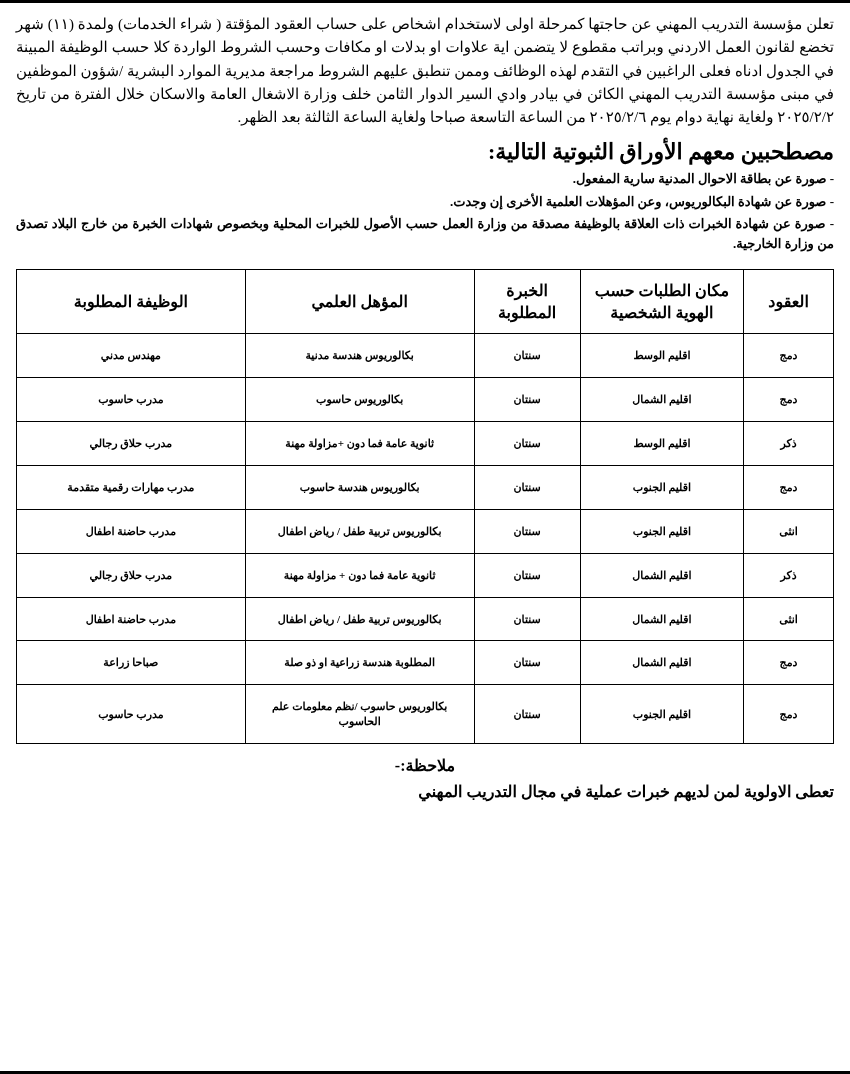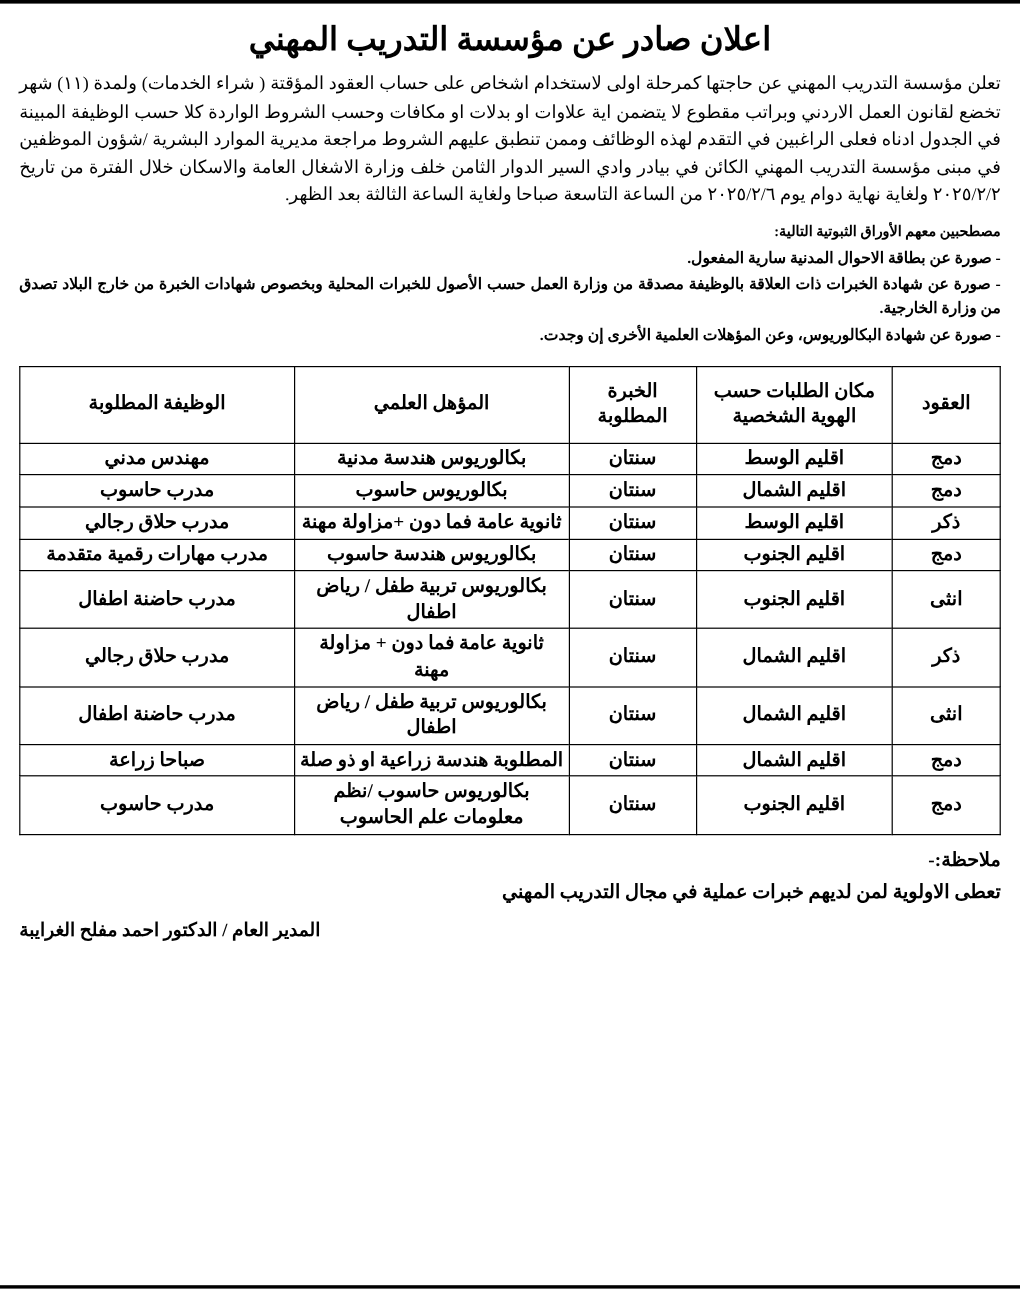--- a/index.html
+++ b/index.html
@@ -32,21 +32,21 @@
     line-height: 1.2;
   }
   .intro {
     font-size: 15px;
     line-height: 1.55;
     text-align: justify;
     font-weight: normal;
     margin: 0 0 10px 0;
   }
   .docs-head {
-    font-size: 12px;
+    font-size: 22px;
     font-weight: bold;
     margin: 2px 0 4px 0;
   }
   .docs-list {
     margin: 0 0 16px 0;
     padding: 0;
     list-style: none;
     font-size: 13px;
     font-weight: bold;
     line-height: 1.5;
@@ -58,69 +58,68 @@
   table.jobs {
     width: 100%;
     border-collapse: collapse;
     margin-top: 6px;
     table-layout: fixed;
   }
   table.jobs th, table.jobs td {
     border: 1.5px solid #000;
     text-align: center;
     vertical-align: middle;
-    font-size: 16px;
-    font-weight: bold;
-    padding: 2px 4px;
+    font-size: 11px;
+    font-weight: bold;
+    padding: 14px 4px;
     line-height: 1.35;
   }
   table.jobs th {
     font-size: 16px;
     padding: 10px 4px;
   }
   col.c-gender { width: 11%; }
   col.c-residence { width: 20%; }
   col.c-exp { width: 13%; }
   col.c-qual { width: 28%; }
   col.c-job { width: 28%; }
   .notes {
     margin-top: 10px;
     font-size: 16px;
     font-weight: bold;
     line-height: 1.5;
   }
   .note-label {
-    text-align: right;
+    text-align: center;
     margin-bottom: 2px;
   }
   .note-line {
     text-align: right;
   }
   .signature {
     text-align: left;
     font-size: 15.5px;
     font-weight: bold;
     margin-top: 10px;
   }
 </style>
 </head>
 <body>
 
 <div class="page">
 
-  <div class="title">اعلان صادر عن مؤسسة التدريب المهني</div>
 
   <p class="intro">تعلن مؤسسة التدريب المهني عن حاجتها كمرحلة اولى لاستخدام اشخاص على حساب العقود المؤقتة ( شراء الخدمات) ولمدة (١١) شهر تخضع لقانون العمل الاردني وبراتب مقطوع لا يتضمن اية علاوات او بدلات او مكافات وحسب الشروط الواردة كلا حسب الوظيفة المبينة في الجدول ادناه فعلى الراغبين في التقدم لهذه الوظائف وممن تنطبق عليهم الشروط مراجعة مديرية الموارد البشرية /شؤون الموظفين في مبنى مؤسسة التدريب المهني الكائن في بيادر وادي السير الدوار الثامن خلف وزارة الاشغال العامة والاسكان خلال الفترة من تاريخ ٢٠٢٥/٢/٢ ولغاية نهاية دوام يوم ٢٠٢٥/٢/٦ من الساعة التاسعة صباحا ولغاية الساعة الثالثة بعد الظهر.</p>
 
   <div class="docs-head">مصطحبين معهم الأوراق الثبوتية التالية:</div>
 
   <ul class="docs-list">
     <li>- صورة عن بطاقة الاحوال المدنية سارية المفعول.</li>
+    <li>- صورة عن شهادة البكالوريوس، وعن المؤهلات العلمية الأخرى إن وجدت.</li>
     <li>- صورة عن شهادة الخبرات ذات العلاقة بالوظيفة مصدقة من وزارة العمل حسب الأصول للخبرات المحلية وبخصوص شهادات الخبرة من خارج البلاد تصدق من وزارة الخارجية.</li>
-    <li>- صورة عن شهادة البكالوريوس، وعن المؤهلات العلمية الأخرى إن وجدت.</li>
   </ul>
 
   <table class="jobs">
     <colgroup>
       <col class="c-gender">
       <col class="c-residence">
       <col class="c-exp">
       <col class="c-qual">
       <col class="c-job">
     </colgroup>
@@ -198,15 +197,14 @@
         <td>مدرب حاسوب</td>
       </tr>
     </tbody>
   </table>
 
   <div class="notes">
     <div class="note-label">ملاحظة:-</div>
     <div class="note-line">تعطى الاولوية لمن لديهم خبرات عملية في مجال التدريب المهني</div>
   </div>
 
-  <div class="signature">المدير العام / الدكتور  احمد مفلح الغرايبة</div>
 
 </div>
 
 </body></html>

